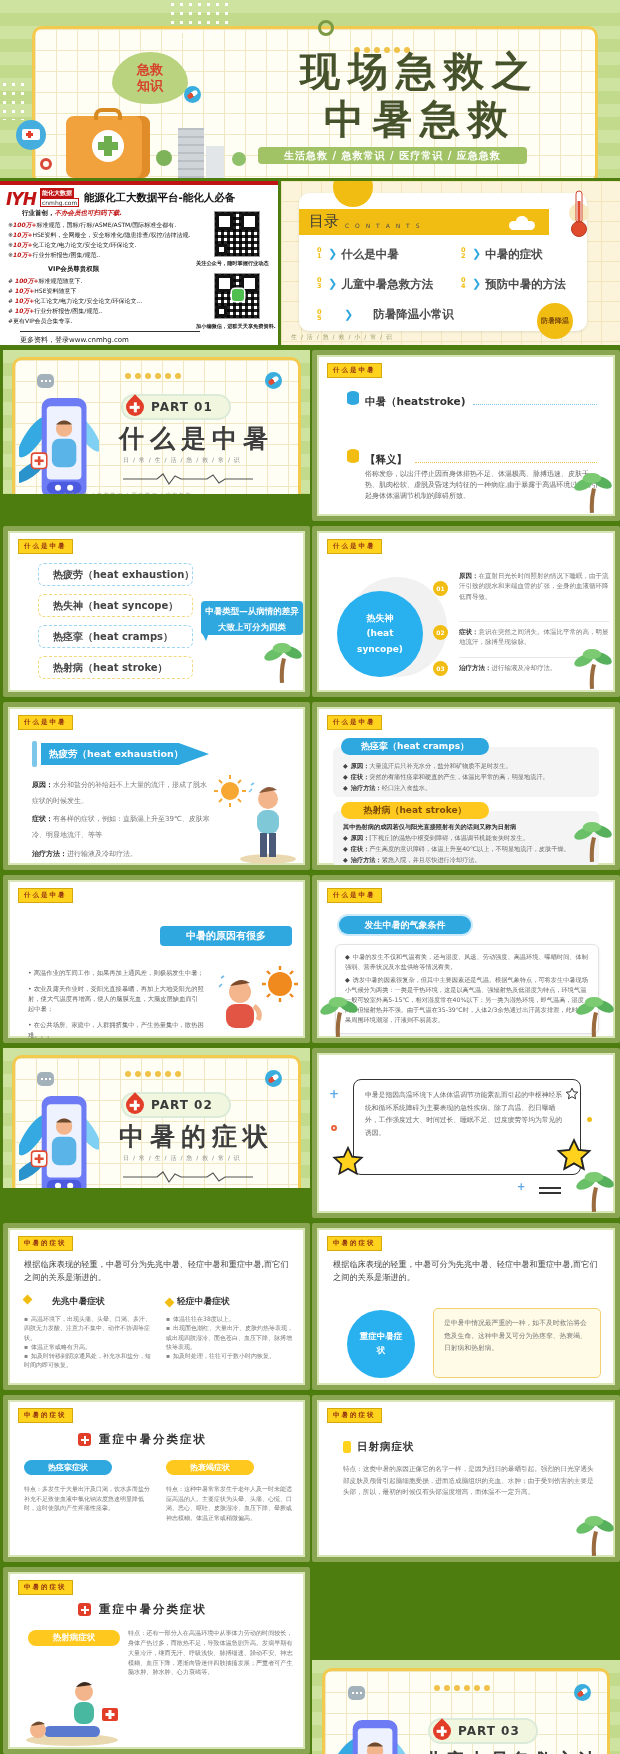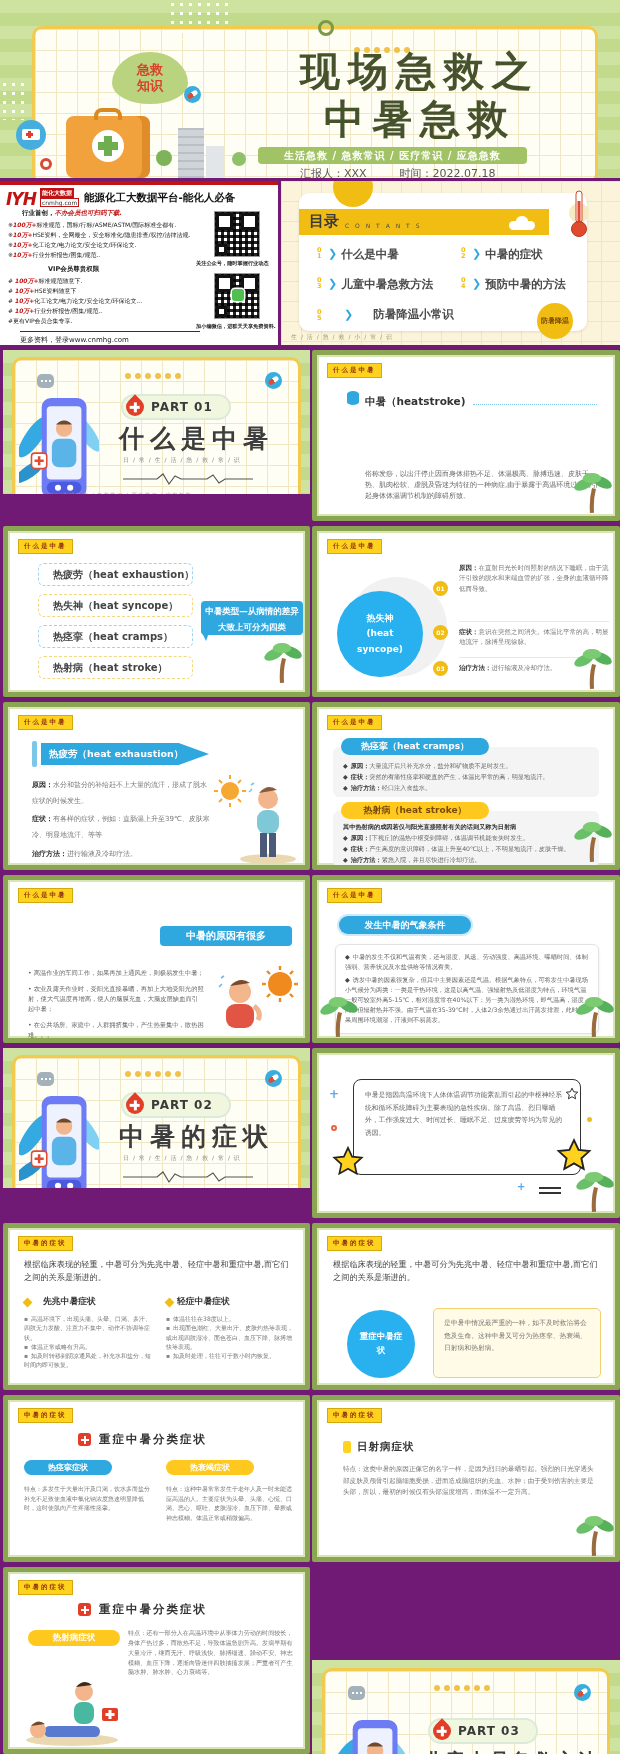--- a/index.html
+++ b/index.html
@@ -1,17 +1,17 @@
 <!DOCTYPE html>
 <html><head>
 <meta charset="utf-8">
 <style>
 *{margin:0;padding:0;box-sizing:border-box}
 body{font-family:"DejaVu Sans","Liberation Sans",sans-serif;background:#f2f6e6;}
-.page{position:relative;width:620px;height:1754px;background:#701a75;overflow:hidden}
+.page{position:relative;width:620px;height:1754px;background:#4d7c0f;overflow:hidden}
 .abs{position:absolute}
 section{position:absolute;overflow:hidden}
 
 .striped{background:repeating-linear-gradient(180deg,#cfe3a0 0 13px,#c2da8c 13px 26px)}
 .paper{position:absolute;background-color:#fffef5;border:3px solid #f2ca4e;border-radius:10px;
  background-image:linear-gradient(#f2e7c3 1px,transparent 1px),linear-gradient(90deg,#f2e7c3 1px,transparent 1px);
  background-size:21px 21px}
 
 .gcell{background:#fff;border:5px solid #8aa653;box-shadow:inset 0 0 0 2px #d8e5b4;border-radius:2px}
 .tag{position:absolute;top:8px;left:10px;background:#ffd21e;border:1px solid #d4a90e;color:#93330f;
@@ -129,25 +129,20 @@
     <div class="abs" style="left:206px;top:146px;width:18px;height:32px;background:#e3e6e8"></div>
     <div class="abs" style="left:156px;top:150px;width:16px;height:16px;border-radius:50%;background:#7fb35a"></div>
     <div class="abs" style="left:232px;top:152px;width:14px;height:14px;border-radius:50%;background:#8fc06a"></div>
     <div class="abs ring" style="left:40px;top:158px;width:12px;height:12px;border-color:#d84a3a"></div>
 
     <div class="abs cov-title" style="left:250px;top:92px;width:340px;font-size:40px">中暑急救</div>
     <div class="abs cov-title" style="left:250px;top:44px;width:340px;font-size:40px">现场急救之</div>
     <div class="abs" style="left:258px;top:144px">
       <span class="cov-sub">生活急救 / 急救常识 / 医疗常识 / 应急急救</span>
     </div>
-    <div class="abs" style="left:300px;top:166px;width:300px;font-size:11px;color:#555">
-      <span>汇报人：XXX</span>
-      <span style="display:inline-block;width:26px"></span>
-      <span>时间：2022.07.18</span>
-    </div>
   </section>
 
   <section class="ad" style="left:0;top:181px;width:278px;height:164px">
     <div class="ad-bar"></div>
     <div class="ad-logo" style="left:6px;top:8px">IYH</div>
     <div class="ad-l1" style="left:40px;top:7px">能化大数据</div>
     <div class="ad-l2" style="left:40px;top:17px">cnmhg.com</div>
     <div class="ad-head" style="left:84px;top:10px">能源化工大数据平台-能化人必备</div>
     <div class="ad-line b" style="left:22px;top:28px;font-size:6.5px">
       <span>行业首创，</span><span class="ad-num">不办会员也可扫码下载.</span>
@@ -171,21 +166,21 @@
         <i></i>
       </div>
     <div class="abs" style="left:232px;top:108px;width:12px;height:12px;border-radius:3px;background:#4fbf4f;box-shadow:0 0 0 1.5px #fff"></div>
     <div class="qr-cap" style="left:196px;top:142px">加小编微信，进群天天享免费资料.</div>
   </section>
 
   <section class="toc-bg" style="left:281px;top:181px;width:339px;height:164px">
     <div class="abs" style="left:18px;top:12px;width:288px;height:138px;background:#fff;border-radius:10px;box-shadow:0 1px 3px rgba(0,0,0,.1)"></div>
     <div class="abs" style="left:52px;top:-14px;width:40px;height:40px;border-radius:50%;background:#f2bd13"></div>
     <div class="toc-bar" style="left:18px;top:28px;width:250px;height:26px">
-      <span style="font-size:15px;font-weight:bold;color:#3a3a3a">目录</span>
+      <span style="font-size:15px;font-weight:normal;color:#3a3a3a">目录</span>
       <span style="font-size:6px;color:#4a4a4a;letter-spacing:2px;padding-bottom:2px">C O N T A N T S</span>
       <span class="cloud" style="right:14px;top:12px"></span>
     </div>
 
     <svg class="abs" style="left:288px;top:6px" width="20" height="52" viewBox="0 0 20 52">
       <circle cx="10" cy="26" r="10" fill="#f7e9c0"></circle>
       <rect x="7" y="4" width="6" height="32" rx="3" fill="#fff" stroke="#cc4a2e" stroke-width="1"></rect>
       <rect x="8.5" y="14" width="3" height="24" fill="#e04b2e"></rect>
       <circle cx="10" cy="42" r="7.5" fill="#e04b2e" stroke="#b23a20" stroke-width="1"></circle>
     </svg>
@@ -258,20 +253,25 @@
     <div class="strip" style="left:60px;top:142px">生活急救 / 急救常识 / 医疗常识 / 应急急救</div>
   </section>
 
   <section class="gcell" style="left:312px;top:350px;width:308px;height:171px">
     <div class="tag">什么是中暑</div>
     <div class="abs" style="left:30px;top:36px;width:250px;display:flex;align-items:baseline">
       <span class="cyl" style="background:#2fa8e0"></span>
       <span class="b c333" style="font-size:10.5px">中暑（heatstroke)</span>
       <span class="dotline"></span>
     </div>
+    <div class="abs" style="left:30px;top:94px;width:250px;display:flex;align-items:baseline">
+      <span class="cyl" style="background:#f2bd13"></span>
+      <span class="b c333" style="font-size:10.5px">【释义】</span>
+      <span class="dotline y"></span>
+    </div>
     <div class="abs small" style="left:48px;top:114px;width:236px;font-size:7px">俗称发痧，以出汗停止因而身体排热不足、体温极高、脉搏迅速、皮肤干热、肌肉松软、虚脱及昏迷为特征的一种病症,由于暴露于高温环境过久而引起身体体温调节机制的障碍所致。</div>
     <svg class="palm" style="right:2px;bottom:2px" viewBox="0 0 40 45">
       <path d="M20 44 C19 30 21 24 22 20" stroke="#9a6b3f" stroke-width="4" fill="none"></path>
       <ellipse cx="12" cy="16" rx="10" ry="5" fill="#6abf69" transform="rotate(-25 12 16)"></ellipse>
       <ellipse cx="30" cy="14" rx="10" ry="5" fill="#57b05b" transform="rotate(25 30 14)"></ellipse>
       <ellipse cx="20" cy="10" rx="9" ry="5" fill="#7ccb72"></ellipse>
     </svg>
   </section>
 
   <section class="gcell" style="left:3px;top:526px;width:307px;height:171px">
@@ -293,21 +293,21 @@
     </svg>
   </section>
 
   <section class="gcell" style="left:312px;top:526px;width:308px;height:171px">
     <div class="tag">什么是中暑</div>
     <div class="abs" style="left:30px;top:46px;width:100px;height:100px;border-radius:50%;background:#f1f1f1"></div>
     <div class="abs" style="left:20px;top:60px;width:86px;height:86px;border-radius:50%;background:#29b1ef;color:#fff;font-weight:bold;font-size:9px;display:flex;align-items:center;justify-content:center;text-align:center;white-space:pre-line;line-height:1.7">热失神
 (heat
 syncope)</div>
     <div class="numc" style="left:116px;top:50px">01</div>
-    <div class="abs" style="left:142px;top:32px;width:150px;font-size:6.5px;line-height:1.6;color:#777">
+    <div class="abs" style="left:142px;top:40px;width:150px;font-size:6.5px;line-height:1.6;color:#777">
       <span class="b c333">原因：</span><span>在直射日光长时间照射的情况下睡眠，由于流汗引致的脱水和末端血管的扩张，全身的血液循环降低而导致。</span>
     </div>
     <div class="hsep" style="left:142px;top:90px;width:150px"></div>
     <div class="numc" style="left:116px;top:94px">02</div>
     <div class="abs" style="left:142px;top:96px;width:150px;font-size:6.5px;line-height:1.6;color:#777">
       <span class="b c333">症状：</span><span>意识在突然之间消失。体温比平常的高，明显地流汗，脉搏呈现徐脉。</span>
     </div>
     <div class="hsep" style="left:142px;top:126px;width:150px"></div>
     <div class="numc" style="left:116px;top:130px">03</div>
     <div class="abs" style="left:142px;top:132px;width:150px;font-size:6.5px;line-height:1.6;color:#777">
@@ -499,21 +499,21 @@
       <ellipse cx="12" cy="16" rx="10" ry="5" fill="#6abf69" transform="rotate(-25 12 16)"></ellipse>
       <ellipse cx="30" cy="14" rx="10" ry="5" fill="#57b05b" transform="rotate(25 30 14)"></ellipse>
       <ellipse cx="20" cy="10" rx="9" ry="5" fill="#7ccb72"></ellipse>
     </svg>
   </section>
 
   <section class="gcell" style="left:3px;top:1223px;width:307px;height:167px">
     <div class="tag">中暑的症状</div>
     <div class="abs" style="left:16px;top:30px;width:268px;font-size:8.2px;line-height:1.55;color:#444">根据临床表现的轻重，中暑可分为先兆中暑、轻症中暑和重症中暑,而它们之间的关系是渐进的。</div>
     <div class="abs" style="left:16px;top:68px;width:130px">
-      <div style="display:flex;align-items:center;gap:12px">
+      <div style="display:flex;align-items:flex-start;gap:21px">
         <span style="width:7px;height:7px;background:#f2bd13;transform:rotate(45deg)"></span>
         <span class="b c333" style="font-size:8.8px">先兆中暑症状</span>
       </div>
       <div style="margin-top:6px;font-size:6px;line-height:1.55;color:#777">
         <div><span class="sqb">▪</span><span>高温环境下，出现头痛、头晕、口渴、多汗、四肢无力发酸、注意力不集中、动作不协调等症状。</span></div>
         <div><span class="sqb">▪</span><span>体温正常或略有升高。</span></div>
         <div><span class="sqb">▪</span><span>如及时转移到阴凉通风处，补充水和盐分，短时间内即可恢复。</span></div>
       </div>
     </div>
     <div class="abs" style="left:158px;top:68px;width:130px">

